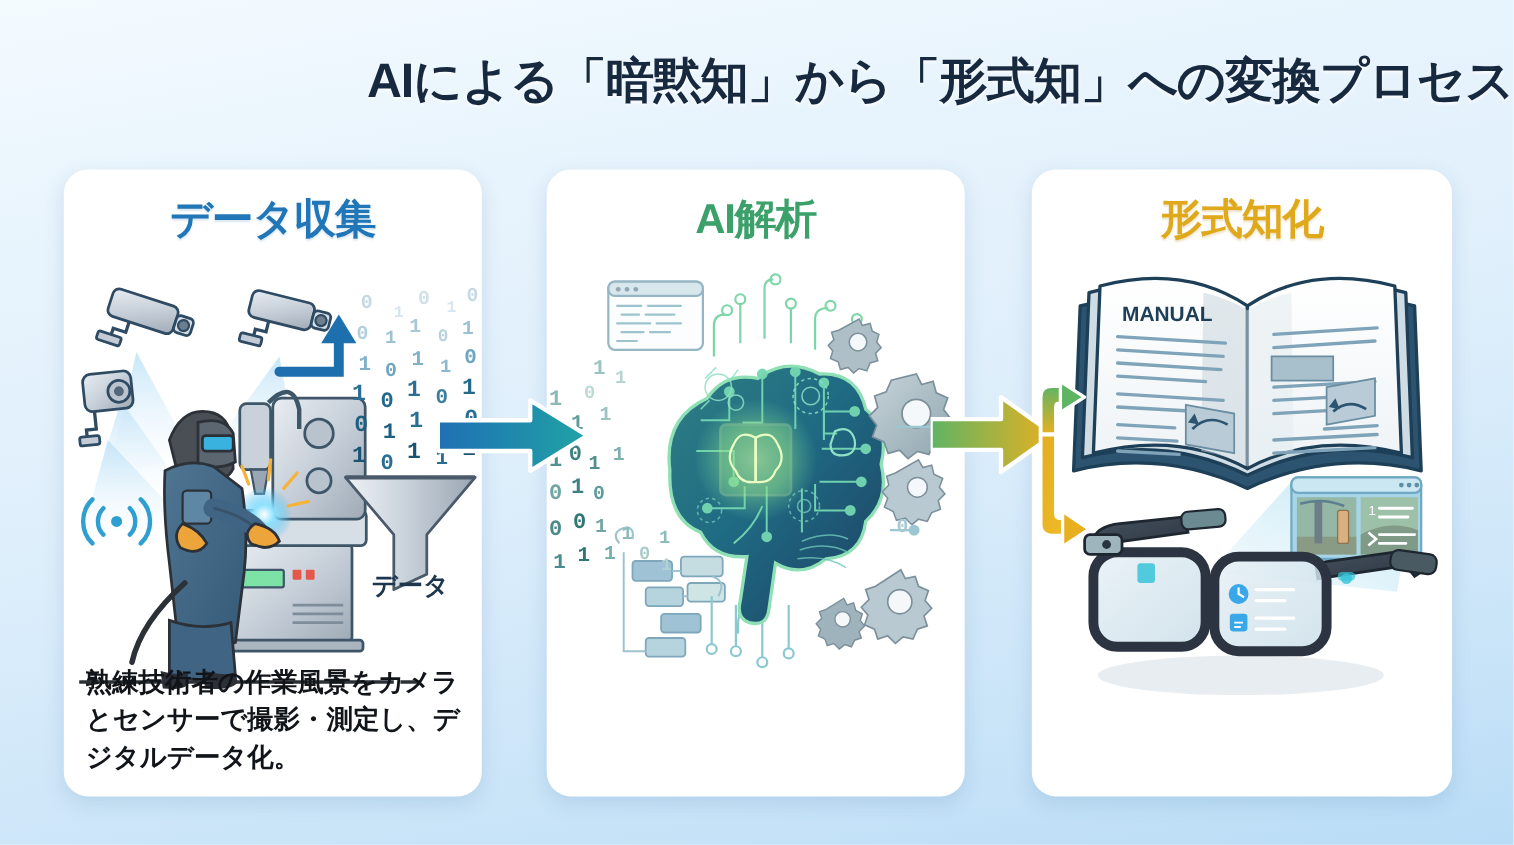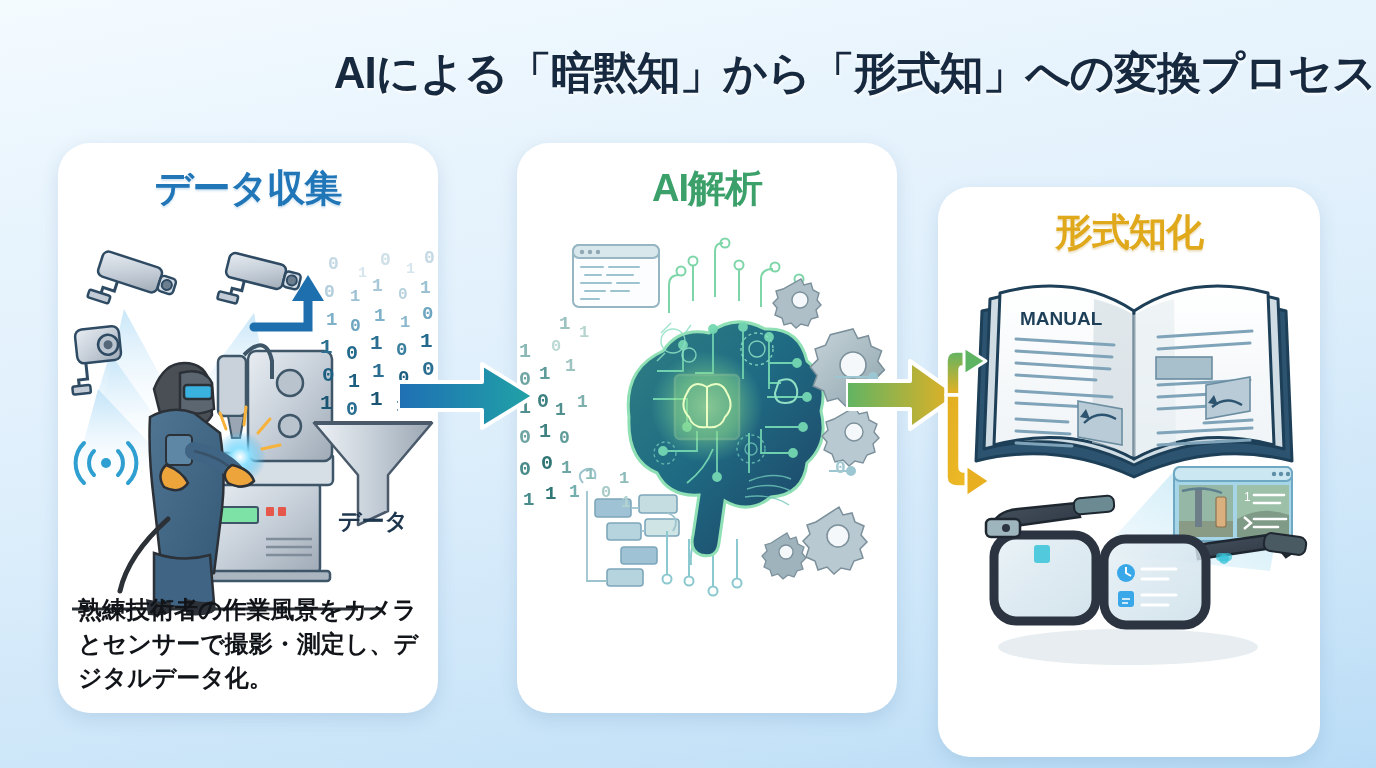--- a/index.html
+++ b/index.html
@@ -16,28 +16,28 @@
     text-align:right;
     font-size:44px;font-weight:bold;letter-spacing:-1px;
     color:#17293f;
     text-shadow:0 2px 3px rgba(255,255,255,.9);
     white-space:nowrap;
   }
 
   
   .cards{position:absolute;left:0;top:142px;width:100%;height:572px;}
   .card{
-    position:absolute;top:1px;height:570px;
-    background:#ffffff;border-radius:32px;
+    position:absolute;top:12px;height:570px;
+    background:#ffffff;border-radius:22px;
     box-shadow:0 6px 18px rgba(60,110,160,.16);
     overflow:hidden;
   }
   #card-0{left:58px;width:380px;}
-  #card-1{left:497px;width:380px;margin-left:20px;}
-  #card-2{left:938px;width:382px;margin-top:44px;}
+  #card-1{left:497px;width:380px;}
+  #card-2{left:938px;width:382px;}
 
   .card-heading{
     position:absolute;top:20px;left:0;width:100%;
     text-align:center;font-size:38px;font-weight:bold;
     letter-spacing:-1px;
   }
   .card-art{position:absolute;top:78px;left:0;width:100%;height:400px;}
   .card-art svg{display:block;width:100%;height:100%;}
   .card-caption{
     position:absolute;bottom:18px;left:0;width:100%;

